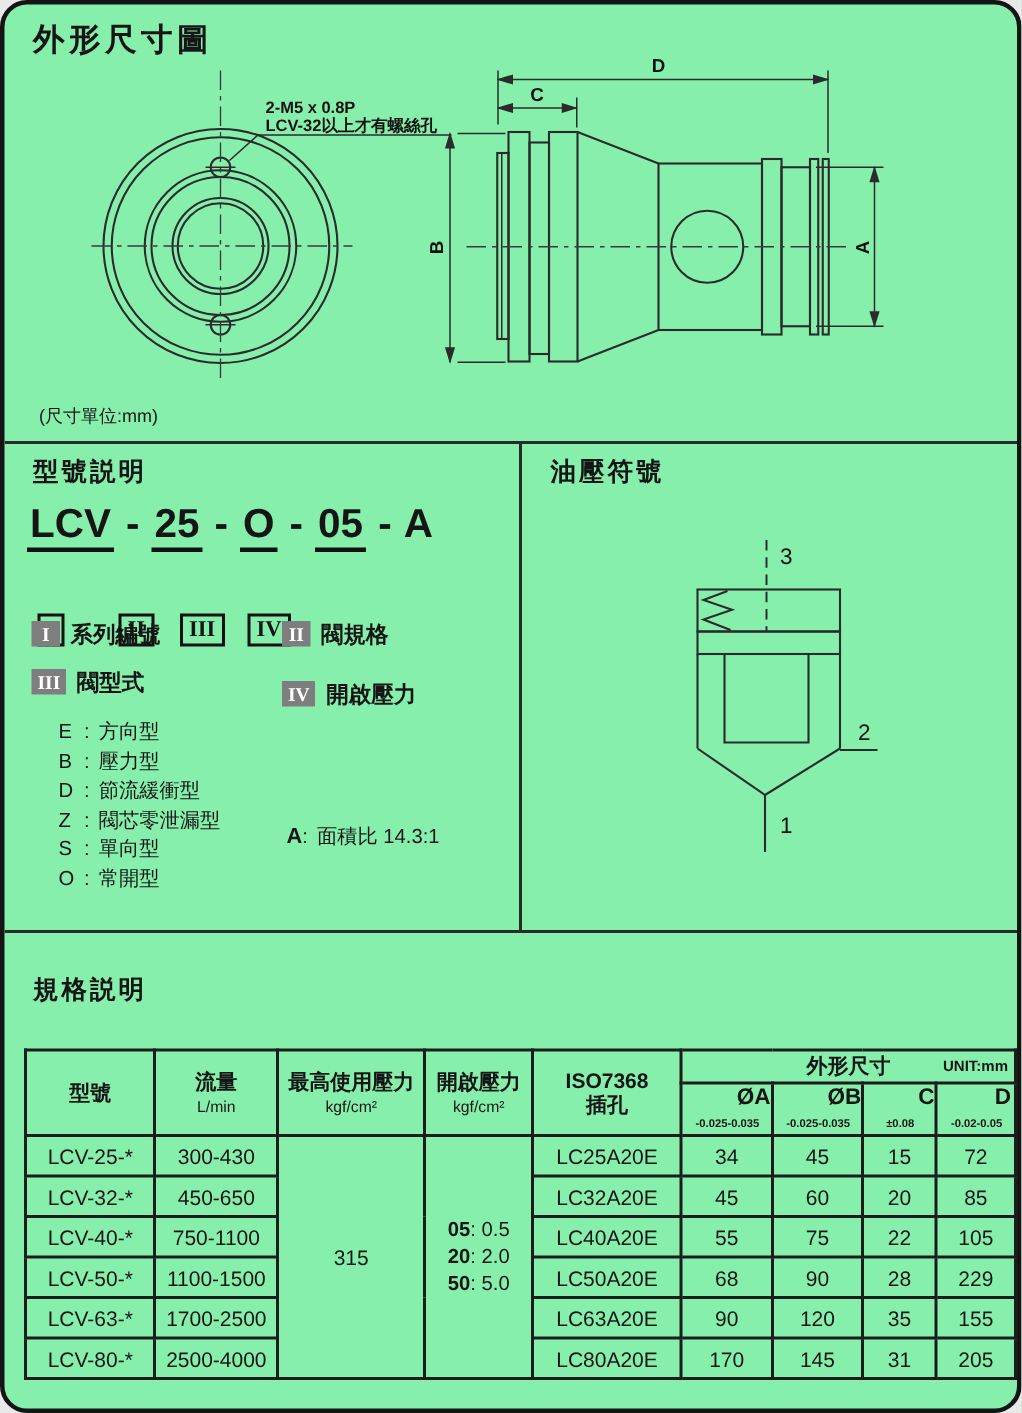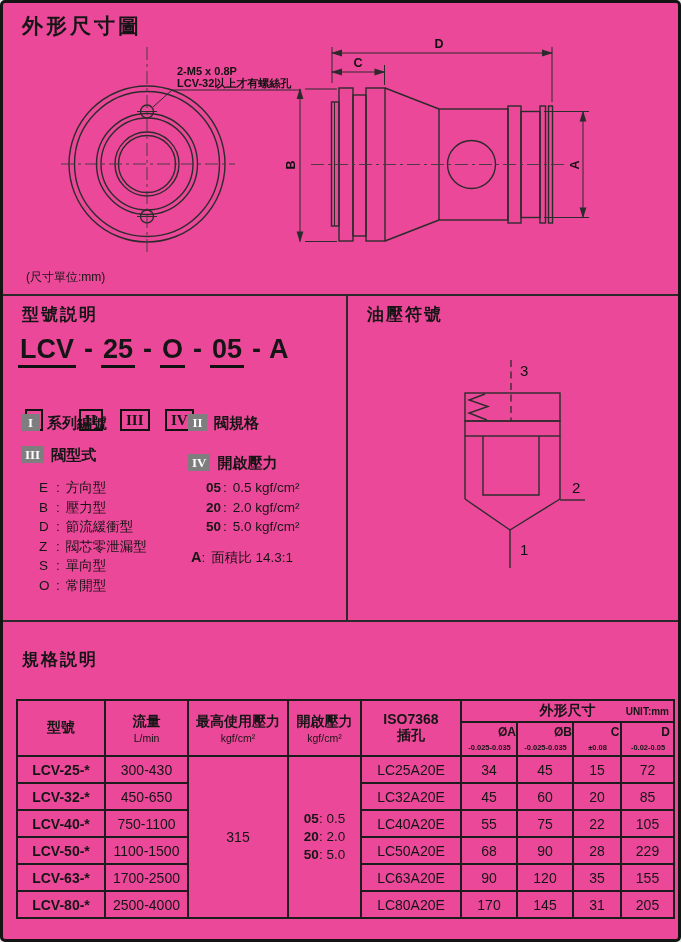--- a/index.html
+++ b/index.html
@@ -1,17 +1,17 @@
 <!DOCTYPE html>
 <html><head>
 <meta charset="utf-8">
 <style>
   html,body{margin:0;padding:0;background:#e9e9e9;}
-  .page{position:relative;width:681px;height:942px;background:#ec4899;box-sizing:border-box;
-        border:3px solid #141414;border-radius:5px;overflow:hidden;
+  .page{position:relative;width:681px;height:942px;background:#86efac;box-sizing:border-box;
+        border:3px solid #141414;border-radius:18px;overflow:hidden;
         font-family:"Liberation Sans",sans-serif;color:#151515;}
   
   .sec-top{position:absolute;left:0;top:0;width:100%;height:293px;border-bottom:2px solid #2a2a2a;box-sizing:border-box;}
   .sec-model{position:absolute;left:0;top:293px;width:345px;height:324px;border-right:2px solid #2a2a2a;box-sizing:border-box;}
   .sec-symbol{position:absolute;left:345px;top:293px;width:282px;height:324px;}
   .sec-spec{position:absolute;left:0;top:617px;width:100%;height:311px;border-top:2px solid #2a2a2a;box-sizing:border-box;}
   .sec-title{position:absolute;left:19px;top:9px;font-size:21px;font-weight:bold;letter-spacing:3px;}
   .sec-title.small{font-size:17px;top:7px;letter-spacing:2px;}
   
   svg{position:absolute;left:0;top:0;}
@@ -46,25 +46,25 @@
   table.spec th,table.spec td{border:2px solid #1c1c1c;padding:0;text-align:center;vertical-align:middle;
         font-size:14px;box-sizing:border-box;overflow:hidden;}
   table.spec th{font-weight:bold;}
   tr.h1 th{height:22px;}
   tr.h2 th{height:24px;}
   tr.dr td{height:27px;}
   .sub{font-size:10.5px;font-weight:normal;margin-top:1px;}
   .iso2{font-weight:bold;}
   th.dimsh{position:relative;font-size:15px;}
   th.dimsh .unit{position:absolute;right:4px;top:5px;font-size:10px;font-weight:bold;letter-spacing:0;}
-  .dn{font-size:12px;margin-left:36px;}
+  .dn{font-size:15px;margin-left:36px;}
   .tols{display:inline-flex;flex-direction:row;align-items:flex-start;font-size:7.5px;line-height:8px;
         margin-left:1px;transform:translateY(-2px);font-weight:bold;}
   .tols i{font-style:normal;display:block;min-height:8px;}
-  td.model{font-weight:bold;}
+  td.model{font-weight:normal;}
   td.opencell div{line-height:18px;font-size:13.5px;}
   td.opencell .code{font-weight:bold;}
 </style>
 </head>
 <body>
 
 <div class="page">
 
   <div class="sec-top">
     <div class="sec-title">外形尺寸圖</div>
@@ -169,25 +169,20 @@
 
     <div class="typelist">
       <div><span class="code">E</span><span class="colon">:</span><span>方向型</span></div>
       <div><span class="code">B</span><span class="colon">:</span><span>壓力型</span></div>
       <div><span class="code">D</span><span class="colon">:</span><span>節流緩衝型</span></div>
       <div><span class="code">Z</span><span class="colon">:</span><span>閥芯零泄漏型</span></div>
       <div><span class="code">S</span><span class="colon">:</span><span>單向型</span></div>
       <div><span class="code">O</span><span class="colon">:</span><span>常開型</span></div>
     </div>
 
-    <div class="preslist">
-      <div><span class="code">05</span><span class="colon">:</span><span>0.5 kgf/cm²</span></div>
-      <div><span class="code">20</span><span class="colon">:</span><span>2.0 kgf/cm²</span></div>
-      <div><span class="code">50</span><span class="colon">:</span><span>5.0 kgf/cm²</span></div>
-    </div>
 
     <div class="arearatio">
       <span class="code">A</span><span class="colon">:</span><span>面積比 14.3:1</span>
     </div>
   </div>
 
   <div class="sec-symbol">
     <div class="sec-title small">油壓符號</div>
     <svg width="333" height="324" viewBox="0 0 333 324">
       <g>

